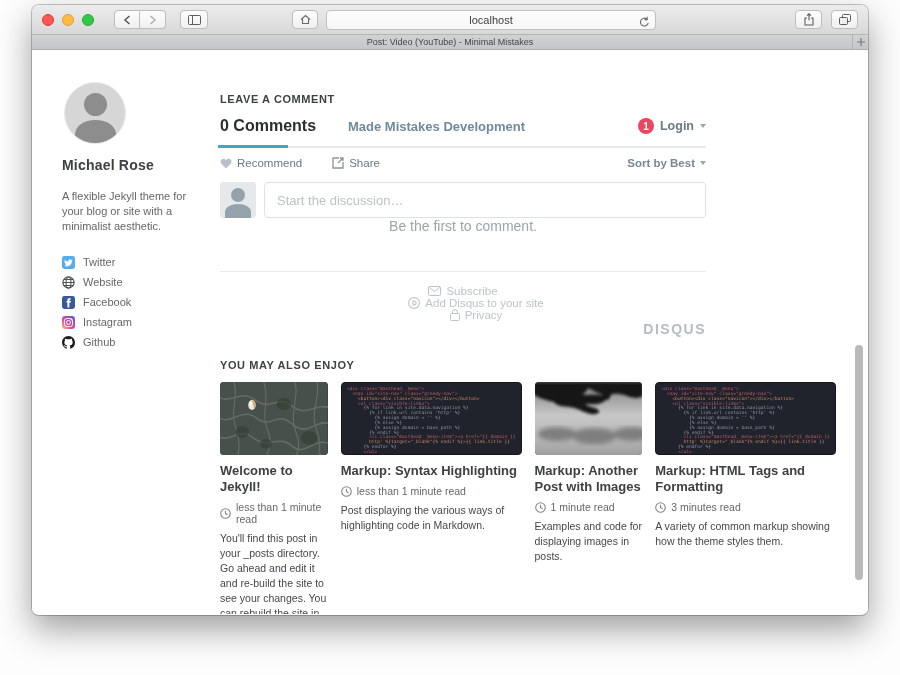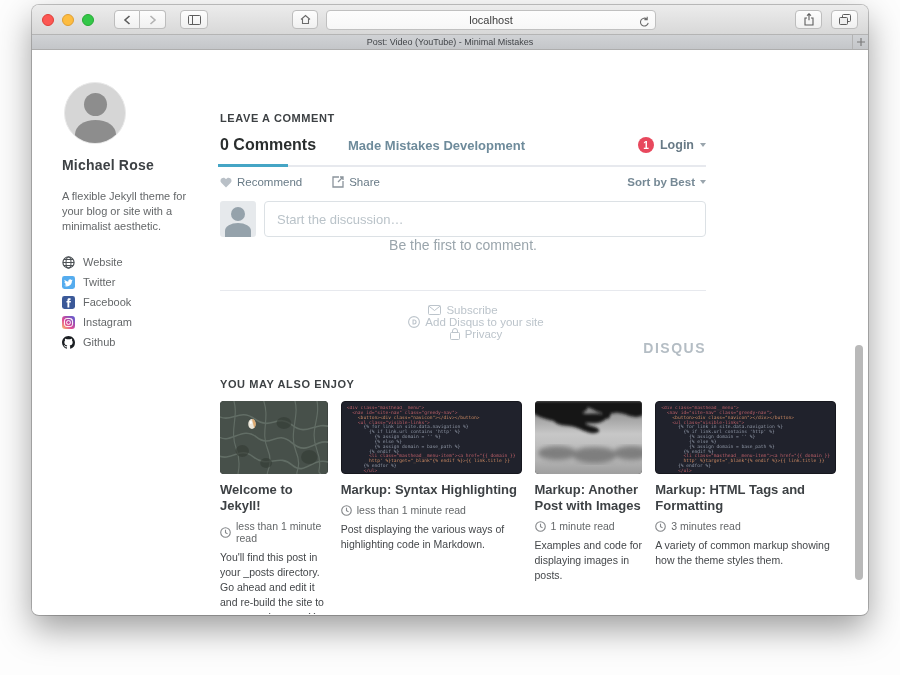--- a/index.html
+++ b/index.html
@@ -174,36 +174,36 @@
       <aside class="side">
         <div class="avatar-circle">
           <div class="head"></div>
           <div class="body"></div>
         </div>
         <div class="author">Michael Rose</div>
         <div class="bio">A flexible Jekyll theme for your blog or site with a minimalist aesthetic.</div>
         <ul class="side-links">
           <li>
             <span class="sicon">
+              <svg width="13" height="13" viewBox="0 0 16 16">
+                  <rect width="16" height="16" rx="3" fill="#55acee"></rect>
+                  <path d="M13.3 5.1c-.4.2-.8.3-1.2.4.4-.3.7-.7.9-1.2-.4.2-.9.4-1.4.5-.4-.4-1-.7-1.6-.7-1.2 0-2.2 1-2.2 2.2 0 .2 0 .3.1.5-1.8-.1-3.5-1-4.6-2.3-.2.3-.3.7-.3 1.1 0 .8.4 1.4 1 1.8-.4 0-.7-.1-1-.3v.1c0 1.1.8 2 1.8 2.2-.2 0-.4.1-.6.1h-.5c.3.9 1.1 1.5 2.1 1.5-.8.6-1.7.9-2.8.9h-.5c1 .6 2.1 1 3.4 1 4 0 6.3-3.4 6.3-6.3v-.3c.4-.3.8-.7 1.1-1.2z" fill="#fff"></path>
+                </svg>
+            </span>
+            <span>Twitter</span>
+          </li>
+          <li>
+            <span class="sicon">
               <svg width="13" height="13" viewBox="0 0 14 14">
                   <circle cx="7" cy="7" r="6" fill="none" stroke="#4d5256" stroke-width="1.3"></circle>
                   <ellipse cx="7" cy="7" rx="2.7" ry="6" fill="none" stroke="#4d5256" stroke-width="1.1"></ellipse>
                   <path d="M1 7h12M2 3.8h10M2 10.2h10" stroke="#4d5256" stroke-width="1.1" fill="none"></path>
                 </svg>
             </span>
             <span>Website</span>
-          </li>
-          <li>
-            <span class="sicon">
-              <svg width="13" height="13" viewBox="0 0 16 16">
-                  <rect width="16" height="16" rx="3" fill="#55acee"></rect>
-                  <path d="M13.3 5.1c-.4.2-.8.3-1.2.4.4-.3.7-.7.9-1.2-.4.2-.9.4-1.4.5-.4-.4-1-.7-1.6-.7-1.2 0-2.2 1-2.2 2.2 0 .2 0 .3.1.5-1.8-.1-3.5-1-4.6-2.3-.2.3-.3.7-.3 1.1 0 .8.4 1.4 1 1.8-.4 0-.7-.1-1-.3v.1c0 1.1.8 2 1.8 2.2-.2 0-.4.1-.6.1h-.5c.3.9 1.1 1.5 2.1 1.5-.8.6-1.7.9-2.8.9h-.5c1 .6 2.1 1 3.4 1 4 0 6.3-3.4 6.3-6.3v-.3c.4-.3.8-.7 1.1-1.2z" fill="#fff"></path>
-                </svg>
-            </span>
-            <span>Twitter</span>
           </li>
           <li>
             <span class="sicon">
               <svg width="13" height="13" viewBox="0 0 16 16">
                   <rect width="16" height="16" rx="3" fill="#3b5998"></rect>
                   <path d="M10.8 8H9V14H6.7V8H5.5V6H6.7V4.9c0-1.3.6-2.1 2.2-2.1h1.6v2H9.6c-.5 0-.6.2-.6.7V6h2z" fill="#fff"></path>
                 </svg>
             </span>
             <span>Facebook</span>
           </li>
@@ -231,21 +231,21 @@
                   <path fill="#1b1f23" d="M8 0C3.58 0 0 3.58 0 8c0 3.54 2.29 6.53 5.47 7.59.4.07.55-.17.55-.38 0-.19-.01-.82-.01-1.49-2.01.37-2.53-.49-2.69-.94-.09-.23-.48-.94-.82-1.13-.28-.15-.68-.52-.01-.53.63-.01 1.08.58 1.23.82.72 1.21 1.87.87 2.33.66.07-.52.28-.87.51-1.07-1.78-.2-3.64-.89-3.64-3.95 0-.87.31-1.59.82-2.15-.08-.2-.36-1.02.08-2.12 0 0 .67-.21 2.2.82.64-.18 1.32-.27 2-.27s1.36.09 2 .27c1.53-1.04 2.2-.82 2.2-.82.44 1.1.16 1.92.08 2.12.51.56.82 1.27.82 2.15 0 3.07-1.87 3.75-3.65 3.95.29.25.54.73.54 1.48 0 1.07-.01 1.93-.01 2.2 0 .21.15.46.55.38A8.01 8.01 0 0 0 16 8c0-4.42-3.58-8-8-8z"></path>
                 </svg>
             </span>
             <span>Github</span>
           </li>
         </ul>
       </aside>
 
       <main class="main">
         <div class="disqus">
-          <h2 class="sec-heading" style="margin-top:62px;">LEAVE A COMMENT</h2>
+          <h2 class="sec-heading" style="margin-top:43px;">LEAVE A COMMENT</h2>
 
           <div class="dq-tabs">
             <span class="dq-count">
               <span>0 Comments</span>
               <span class="underline"></span>
             </span>
             <span class="dq-forum">Made Mistakes Development</span>
             <span class="dq-login">
               <span class="badge">1</span>
               <span class="login-lab">Login</span>

